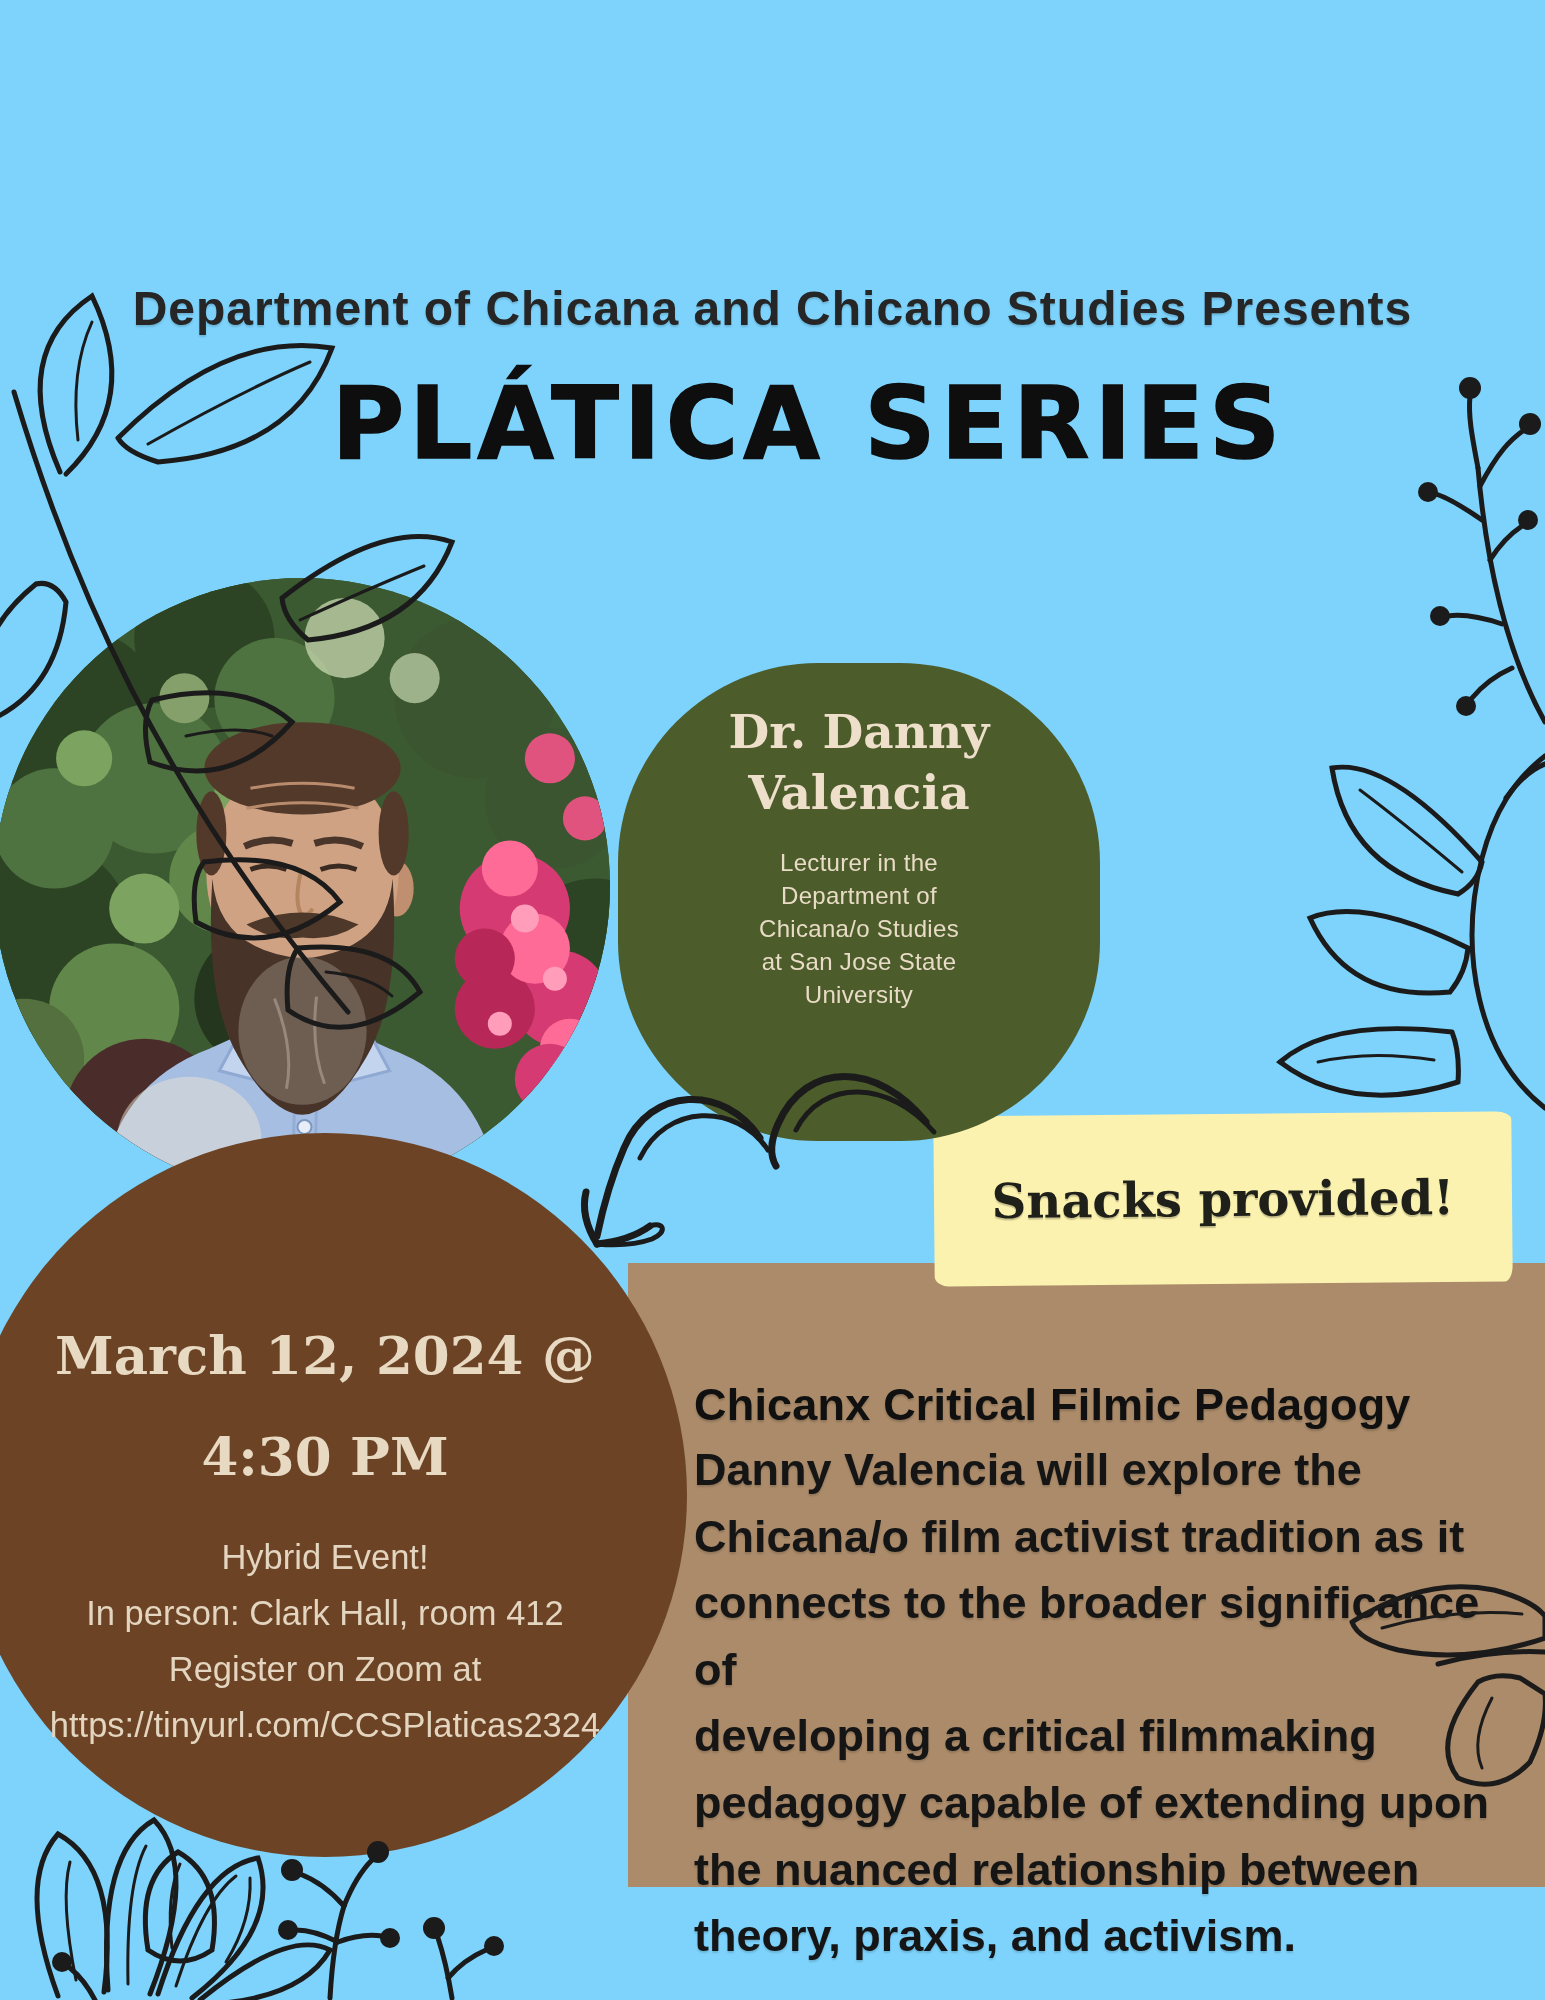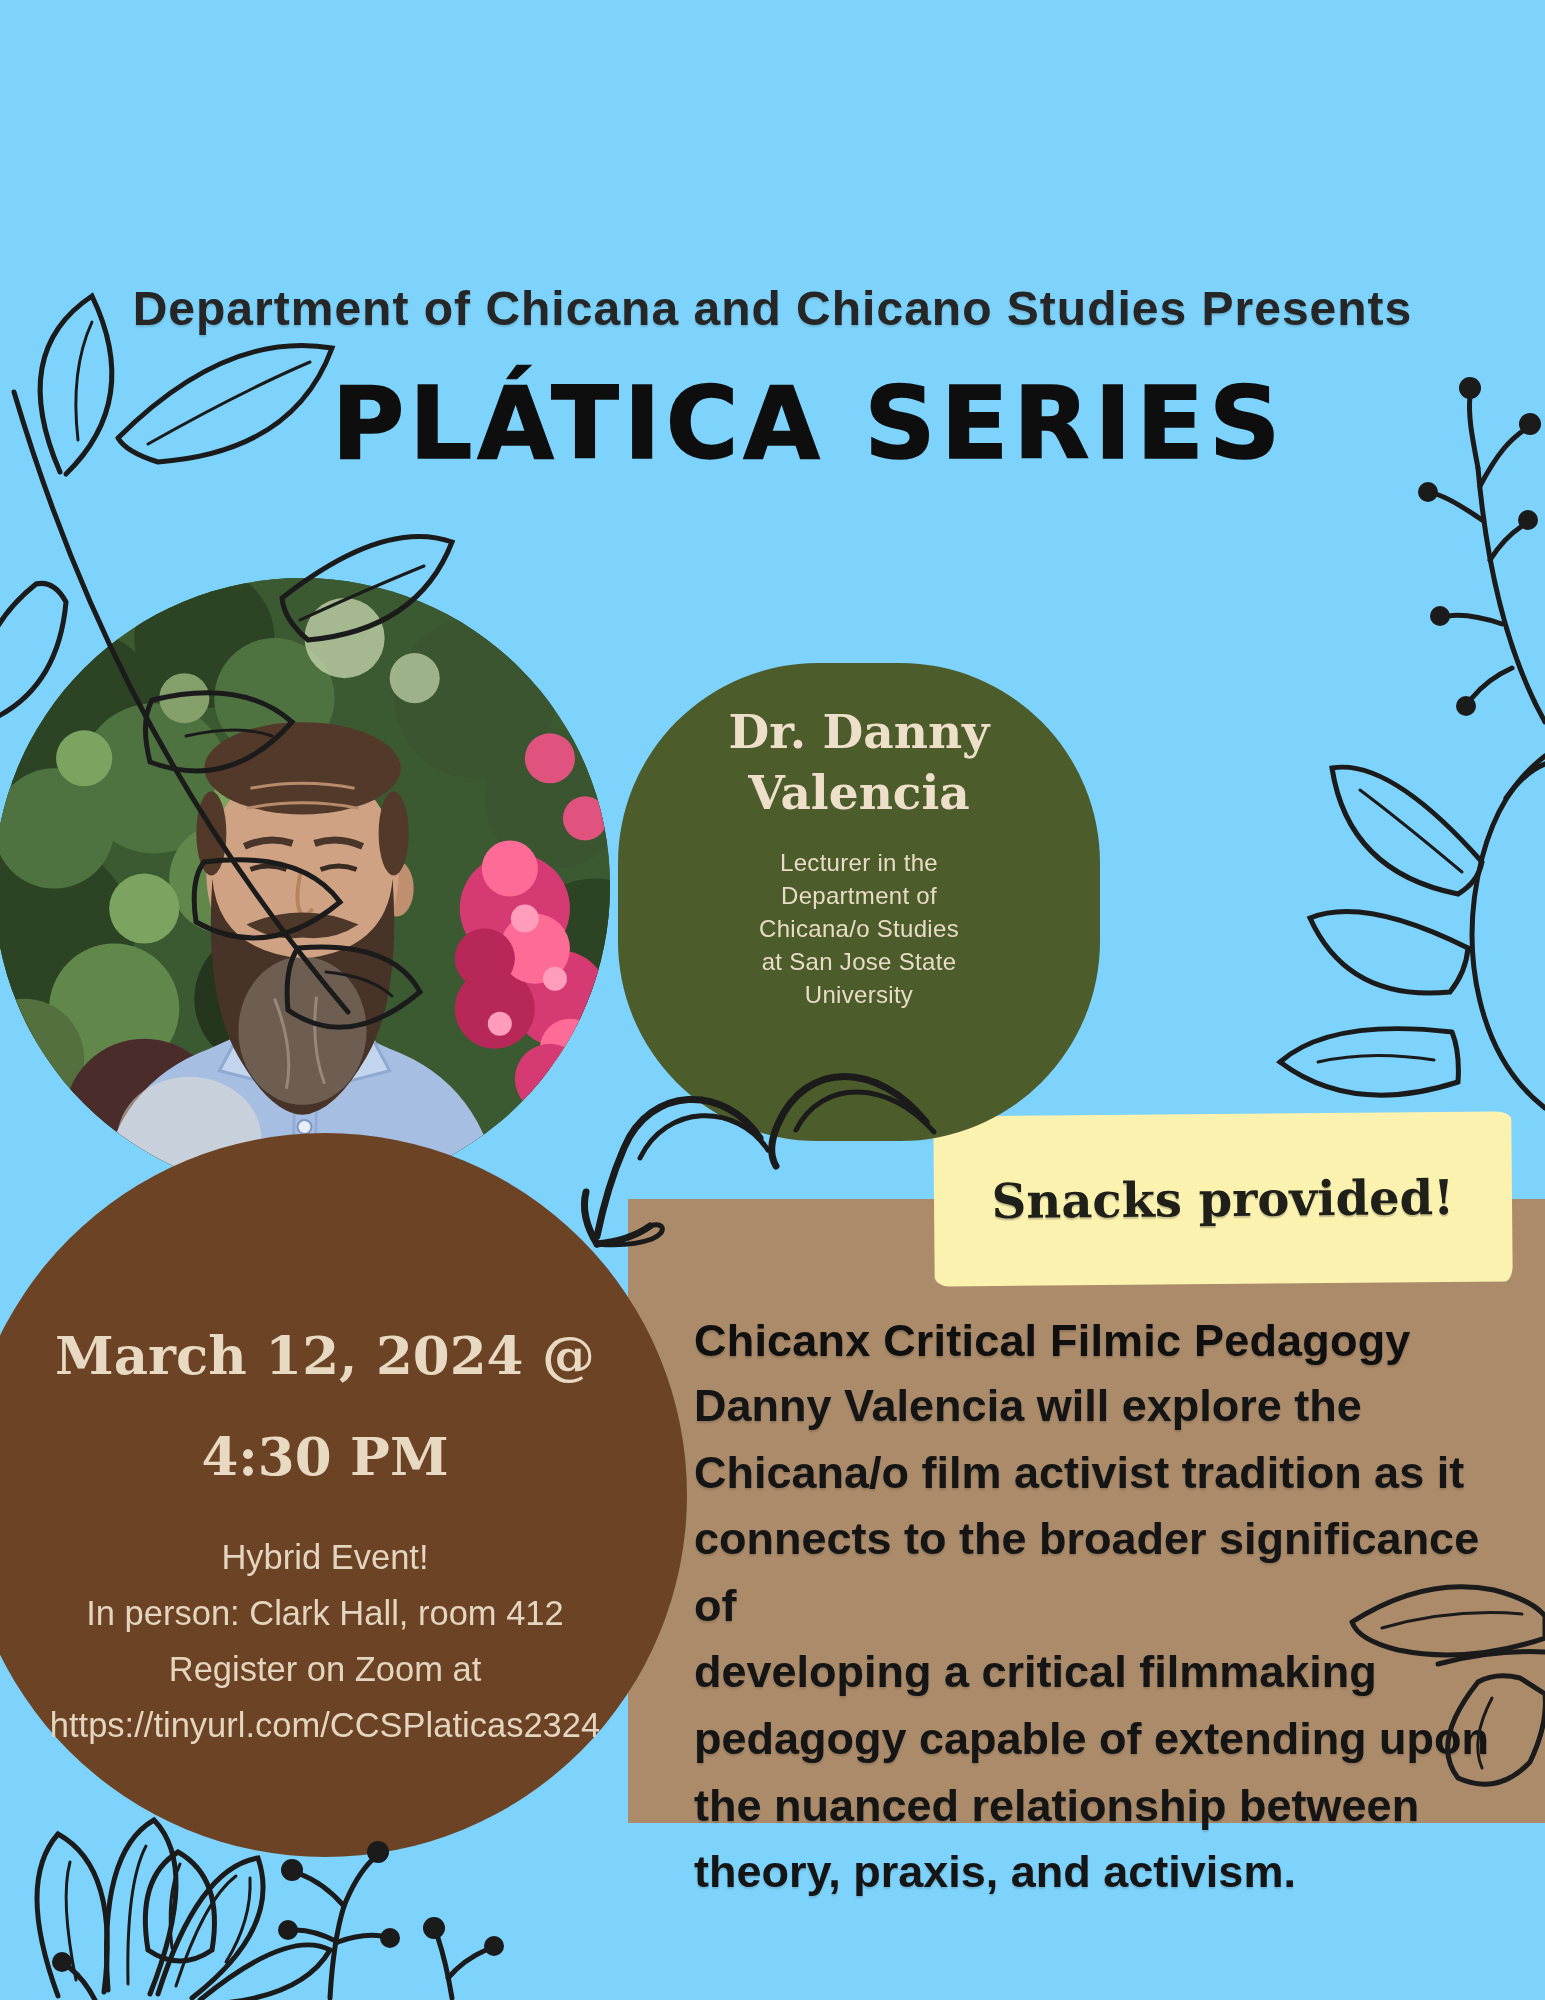--- a/index.html
+++ b/index.html
@@ -16,21 +16,21 @@
     text-shadow:0 2px 2px rgba(0,0,0,.15);
   }
   .main-title{
     left:0;top:366px;width:100%;text-align:center;transform:translateX(36px);
     font-family:"DejaVu Sans","Liberation Sans",sans-serif;
     font-size:99px;font-weight:900;color:#0e0e0e;letter-spacing:5px;
     -webkit-text-stroke:1.5px #0e0e0e;
   }
   
   .tan-box{
-    left:628px;top:1199px;width:917px;height:624px;background:#AB8B6A;z-index:1;
+    left:628px;top:1263px;width:917px;height:624px;background:#AB8B6A;z-index:1;
   }
   .tan-content{position:absolute;left:66px;top:116px;right:38px;color:#141414;}
   .talk-title{font-size:45px;font-weight:800;color:#101010;letter-spacing:.2px;
     text-shadow:0 2px 2px rgba(0,0,0,.18);}
   .talk-body{margin-top:6px;font-size:45px;font-weight:700;line-height:1.48;
     white-space:pre-line;color:#151515;text-shadow:0 2px 2px rgba(0,0,0,.15);}
   .yellow-note{
     left:934px;top:1114px;width:578px;height:170px;background:#FBF2B0;z-index:2;
     border-radius:10px 16px 8px 14px/14px 8px 16px 10px;transform:rotate(-.5deg);
     display:flex;align-items:center;justify-content:center;

